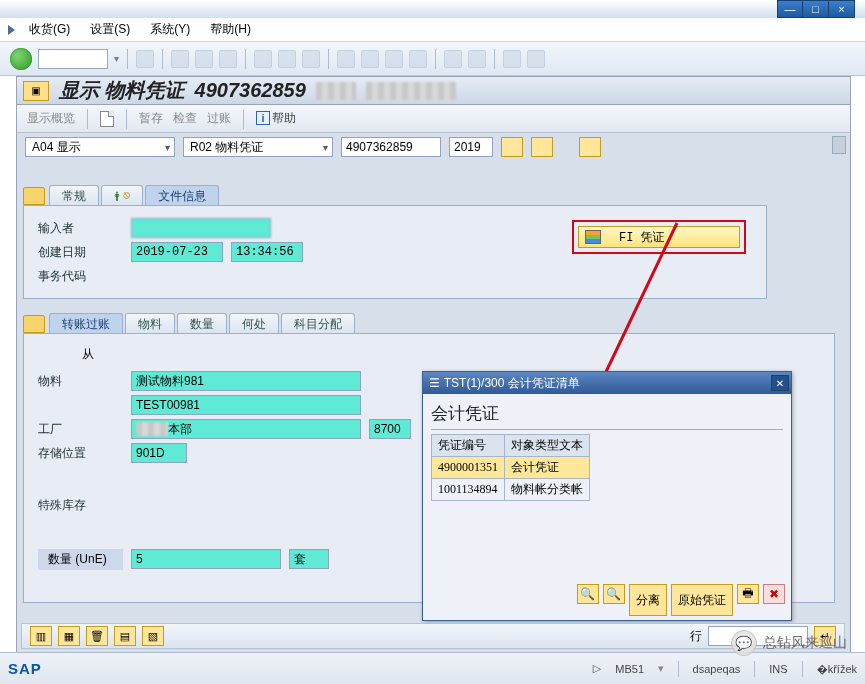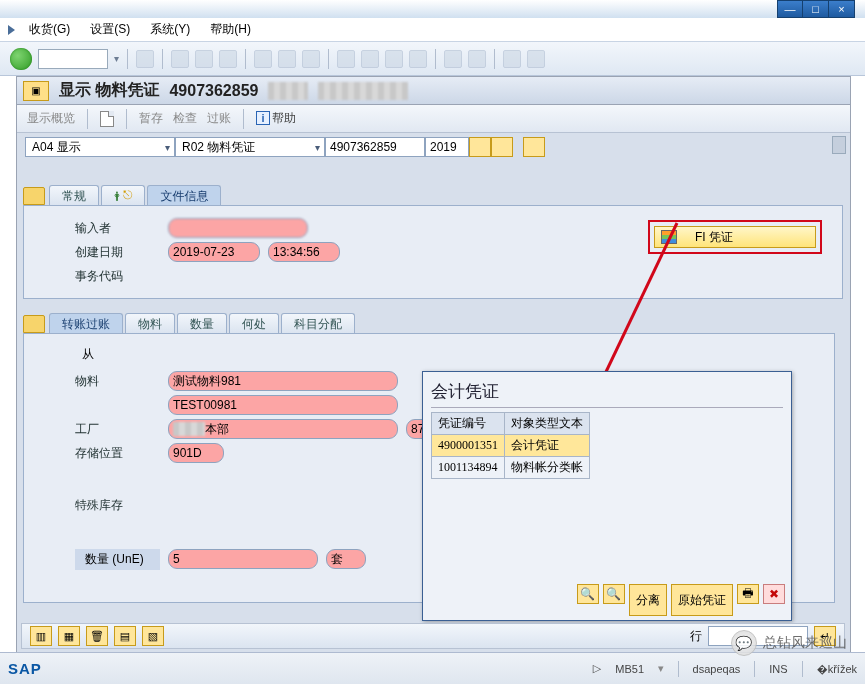--- a/index.html
+++ b/index.html
@@ -54,21 +54,21 @@
   
   .title-strip {
     height:28px; background:linear-gradient(#e6ecf5,#ccd7e7);
     display:flex; align-items:center; gap:10px; padding-left:6px;
     border-bottom:1px solid #9aa3b3;
   }
   .title-ico {
     width:26px;height:20px;border:1px solid #c79b1a;background:#ffe088;
     display:flex;align-items:center;justify-content:center;font-size:10px;
   }
-  .title-text { font-weight:bold; font-size:16px; color:#222; }
+  .title-text { font-weight:bold; font-style:italic; font-size:20px; color:#222; }
   .blur-box {
     height:18px; background:repeating-linear-gradient(90deg,#c8c8c8 0,#c8c8c8 6px,#d8d8d8 6px,#d8d8d8 12px);
     filter:blur(1.3px); display:inline-block;
   }
 
   
   .sub-tb {
     height:28px; background:linear-gradient(#f4f7fb,#e1e8f2);
     border-bottom:1px solid #b7c2d3;
     display:flex; align-items:center; gap:10px; padding-left:10px;
@@ -80,21 +80,21 @@
   }
   .new-doc-ico::after{content:'';position:absolute;right:-1px;top:-1px;width:5px;height:5px;border-left:1px solid #888;border-bottom:1px solid #888;background:#e3e9f2;}
   .info-ico {
     width:14px;height:14px;border:1px solid #2a64b4;background:#e6f0ff;color:#2a64b4;
     font-weight:bold;font-size:11px;display:inline-flex;align-items:center;justify-content:center;
     margin-right:2px;
   }
 
   
   .filter-row {
-    height:28px; display:flex; align-items:center; gap:0; padding:0 8px;
+    height:28px; display:flex; align-items:center; gap:8px; padding:0 8px;
     background:#d7dfeb;
     position:relative;
   }
   .combo {
     height:20px; background:#fff;border:1px solid #8ea3bf;display:inline-flex;
     align-items:center; padding:0 18px 0 6px; position:relative; font-size:12px;
   }
   .combo::after { content:'▾'; position:absolute; right:4px; color:#4a5d7a; font-size:10px; }
   .txt-in {
     height:20px; background:#fff;border:1px solid #8ea3bf;padding:0 4px;
@@ -120,25 +120,25 @@
     padding:2px 12px; margin-right:2px; font-size:12px; color:#355;
     border-radius:3px 3px 0 0;
   }
   .tab.active { background:#bfd3ec; font-weight:normal; color:#1a3f70;}
   .tab .mini { font-size:10px; color:#39803a; margin-right:3px;}
   .tab-body {
     border:1px solid #9cb0cc; background:#e8edf5; padding:10px 14px;
   }
 
   
-  .frow { display:flex; align-items:center; height:24px; gap:8px;margin-left:37px; }
+  .frow { display:flex; align-items:center; height:24px; gap:8px; }
   .flab { width:85px; color:#233; }
   .fval { height:20px; background:#fff;border:1px solid #8ea3bf; padding:0 4px;
           display:inline-flex; align-items:center; }
-  .fval.ro { background:#fca5a5;border-radius:9px; }
+  .fval.ro { background:#5eead4; }
   .bar-lab {
     background:#cdd9eb; padding:2px 10px; display:inline-block;
   }
 
   
   .fi-wrap {
     position:absolute; right:20px; top:14px;
     border:2px solid #d1071a; padding:4px;
   }
   .fi-btn {
@@ -291,21 +291,21 @@
     <div class="txt-in" style="width:44px">2019</div>
     <div class="small-btn"></div>
     <div class="small-btn"></div>
     <div style="width:10px"></div>
     <div class="small-btn"></div>
     <div style="position:absolute;right:4px;top:3px;width:14px;height:18px;background:#c5cfdd;border:1px solid #9ab;"></div>
   </div>
 
   <div class="workspace" style="position:absolute;left:0;top:84px;right:0;bottom:0;">
 
-    <div class="tabset" style="left:6px; top:22px; width:820px;">
+    <div class="tabset" style="left:6px; top:22px; width:744px;font-family:Liberation Mono, monospace;">
       <div class="tab-hdr">
         <div class="folder-ico"></div>
         <div class="tab">常规</div>
         <div class="tab"><span class="mini">🛉</span><span style="color:#d29b00">⎋</span></div>
         <div class="tab active">文件信息</div>
       </div>
       <div class="tab-body" style="height:94px;position:relative;">
         <div class="frow">
           <span class="flab">输入者</span>
           <span class="fval ro blur-box" style="width:140px"></span>
@@ -378,20 +378,24 @@
     <svg class="arrow-svg" style="left:0;top:0;" width="820" height="300">
       <defs>
         <marker id="ah" markerWidth="12" markerHeight="10" refX="10" refY="5" orient="auto">
           <polygon points="0,0 12,5 0,10" fill="#d1071a"></polygon>
         </marker>
       </defs>
       <line x1="660" y1="62" x2="556" y2="280" stroke="#d1071a" stroke-width="3" marker-end="url(#ah)"></line>
     </svg>
 
     <div class="popup">
+      <div class="popup-title">
+        <span><span style="margin-right:4px">☰</span><span>TST(1)/300 会计凭证清单</span></span>
+        <span class="popup-close">✕</span>
+      </div>
       <div class="popup-body">
         <div class="popup-h">会计凭证</div>
         <table class="tbl">
           <tbody>
               <tr>
             <th>凭证编号</th>
             <th>对象类型文本</th>
           </tr>
           <tr class="hi">
             <td>4900001351</td>

